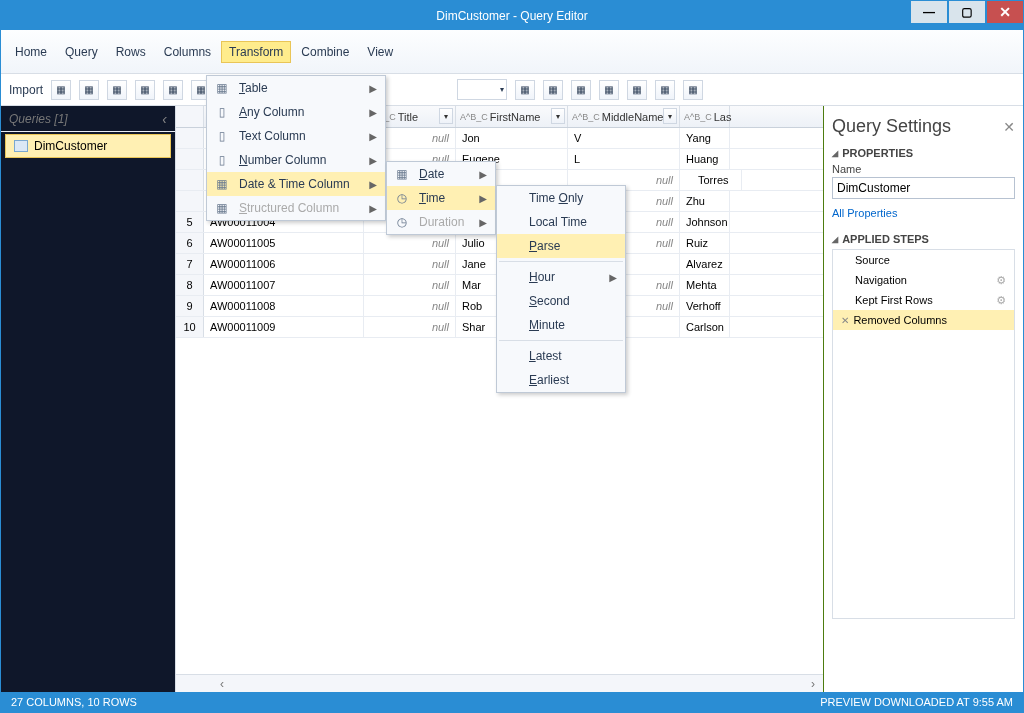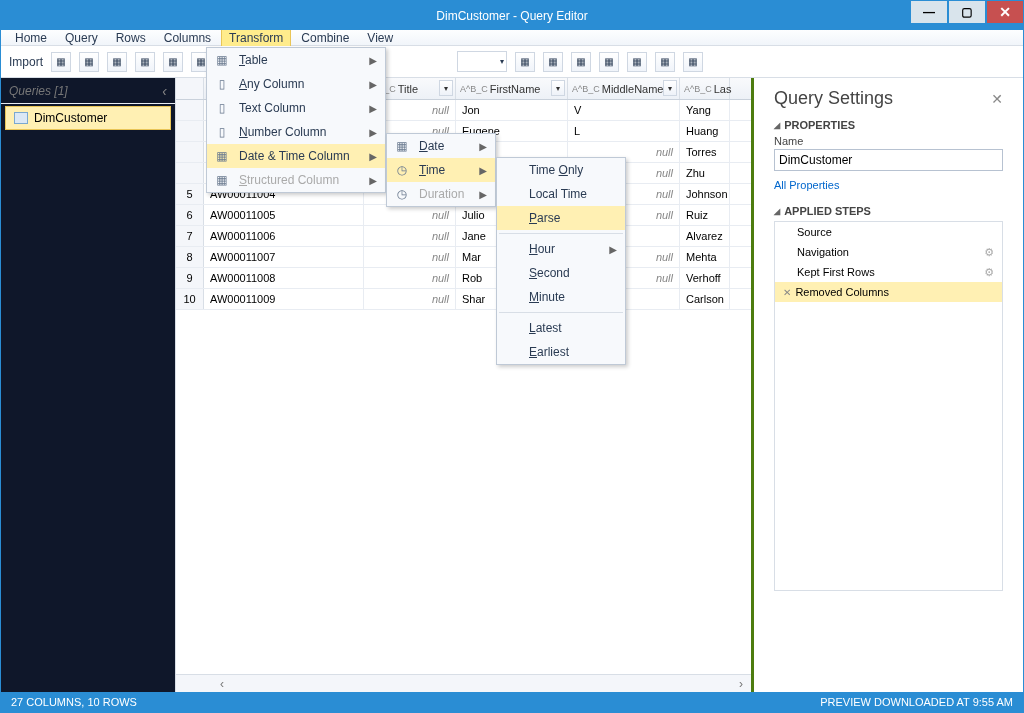--- a/index.html
+++ b/index.html
@@ -5,21 +5,21 @@
 * { box-sizing: border-box; margin: 0; padding: 0; font-family: "Segoe UI", Tahoma, sans-serif; }
 body { background: #ccc; width: 1024px; height: 713px; overflow: hidden; font-size: 12px; }
 .window { width: 1024px; height: 713px; background: #fff; border: 1px solid #2a8dd4; display: flex; flex-direction: column; }
 .titlebar { height: 29px; background: #2a8dd4; display: flex; align-items: center; position: relative; }
 .titlebar-text { flex: 1; text-align: center; color: #fff; font-size: 12px; }
 .titlebar-ctrl { position: absolute; right: 0; top: 0; display: flex; }
 .tc-btn { width: 36px; height: 22px; display: flex; align-items: center; justify-content: center; font-weight: bold; font-family: Arial; }
 .tc-min { background: #d9e4ec; }
 .tc-max { background: #d9e4ec; margin-left: 2px; }
 .tc-close { background: #c75050; color: #fff; margin-left: 2px; font-size:14px;}
-.menubar { height: 16px; background: linear-gradient(#fdfeff,#f1f5fa); border-bottom: 1px solid #d8dee6; display: flex; align-items: center; padding: 0 6px; gap: 2px; }
+.menubar { height: 44px; background: linear-gradient(#fdfeff,#f1f5fa); border-bottom: 1px solid #d8dee6; display: flex; align-items: center; padding: 0 6px; gap: 2px; }
 .menu-item { padding: 4px 8px; color: #2a3b53; cursor: default; }
 .menu-item.active { background: #ffec8c; border: 1px solid #e9c557; padding: 3px 7px; }
 .toolbar { height: 32px; background: #fff; border-bottom: 1px solid #d8dee6; display: flex; align-items: center; padding: 0 8px; gap: 8px; color: #2a3b53; }
 .tb-btn { width: 20px; height: 20px; border: 1px solid #cfd7e2; background: linear-gradient(#fff,#f0f4fa); display:flex;align-items:center;justify-content:center;font-size:10px;}
 .tb-dd { width: 50px; height: 21px; border: 1px solid #cfd7e2; background: #fff; display:flex;align-items:center;justify-content:flex-end;padding-right:2px;font-size:8px;}
 .main { flex: 1; display: flex; min-height: 0; }
 .queries-pane { width: 175px; border-right: 1px solid #d8dee6; background: #0f172a; display:flex; flex-direction:column;}
 .queries-hdr { height: 26px; display: flex; align-items: center; padding: 0 8px; font-style: italic; color: #777; border-bottom: 1px solid #e8ecf2; }
 .queries-hdr .chev { margin-left: auto; font-size: 14px; color: #888; }
 .query-item { height: 24px; display: flex; align-items: center; padding: 0 8px; background: #fff0b3; border: 1px solid #e9c557; margin: 2px 4px; gap:6px;}
@@ -30,21 +30,21 @@
 .gcol { border-right: 1px solid #d8dee6; display: flex; align-items: center; padding: 0 4px; position:relative; font-size:11px; color:#333;}
 .gcol .tiny { font-size: 9px; color: #888; margin-right:2px;}
 .gcol .dd { position:absolute; right:2px; top:2px; width:14px; height:16px; border:1px solid #cfd7e2; background:linear-gradient(#fff,#eef2f8); display:flex;align-items:center;justify-content:center;font-size:8px;}
 .rownum { width: 28px; text-align: center; justify-content: center; background: #f4f6fa;}
 .grow { height: 21px; border-bottom: 1px solid #e8ecf2; display: flex; font-size:11px;}
 .gcell { border-right: 1px solid #e8ecf2; padding: 0 6px; display:flex; align-items:center; overflow:hidden; white-space:nowrap;}
 .gcell.rownum { background:#f4f6fa; border-right:1px solid #d8dee6;}
 .null { font-style: italic; color: #888; text-align:right; justify-content:flex-end;}
 .hscroll { height:18px; background:#f4f6fa; border-top:1px solid #d8dee6; display:flex; align-items:center;}
 .hsc-btn{width:20px;display:flex;justify-content:center;color:#777;}
-.settings { width: 272px; border-left: 3px solid #4d7c0f; background: #fff; padding: 10px 20px; }
+.settings { width: 200px; border-left: 1px solid #4d7c0f; background: #fff; padding: 10px 8px; }
 .settings-hdr { display:flex; align-items:center; font-size:18px; color:#444; margin-bottom:10px;}
 .settings-hdr .x{margin-left:auto;color:#888;font-size:14px;}
 .sec-hdr { font-size:11px; font-weight:bold; color:#444; margin:8px 0 4px; display:flex;align-items:center;}
 .sec-hdr::before{content:"◢";font-size:8px;margin-right:4px;color:#666;}
 .prop-lbl{font-size:11px;color:#444;margin-top:4px;}
 .prop-input{width:100%;height:22px;border:1px solid #b7c2d1;padding:0 4px;font-size:12px;margin-top:2px;}
 .all-props{color:#0066cc;font-size:11px;margin-top:8px;display:block;}
 .steps{border:1px solid #d8dee6;margin-top:4px;height:370px;}
 .step{height:20px;display:flex;align-items:center;padding:0 8px;font-size:11px;}
 .step .gear{margin-left:auto;color:#aaa;font-size:11px;}
@@ -160,21 +160,21 @@
               <div class="gcell" style="width: 112px;">Eugene</div>
               <div class="gcell" style="width: 112px;">L</div>
               <div class="gcell" style="width: 50px;">Huang</div>
             </div>
             <div class="grow">
               <div class="gcell rownum" style="width: 28px;"></div>
               <div class="gcell" style="width: 160px;"></div>
               <div class="gcell" style="width: 92px;"></div>
               <div class="gcell" style="width: 112px;">en</div>
               <div class="gcell null" style="width: 112px;">null</div>
-              <div class="gcell" style="width: 50px;">Torres</div>
+              <div class="gcell" style="width: 50px; margin-left: 12px;">Torres</div>
             </div>
             <div class="grow">
               <div class="gcell rownum" style="width: 28px;"></div>
               <div class="gcell" style="width: 160px;"></div>
               <div class="gcell" style="width: 92px;"></div>
               <div class="gcell" style="width: 112px;"></div>
               <div class="gcell null" style="width: 112px;">null</div>
               <div class="gcell" style="width: 50px;">Zhu</div>
             </div>
             <div class="grow">

